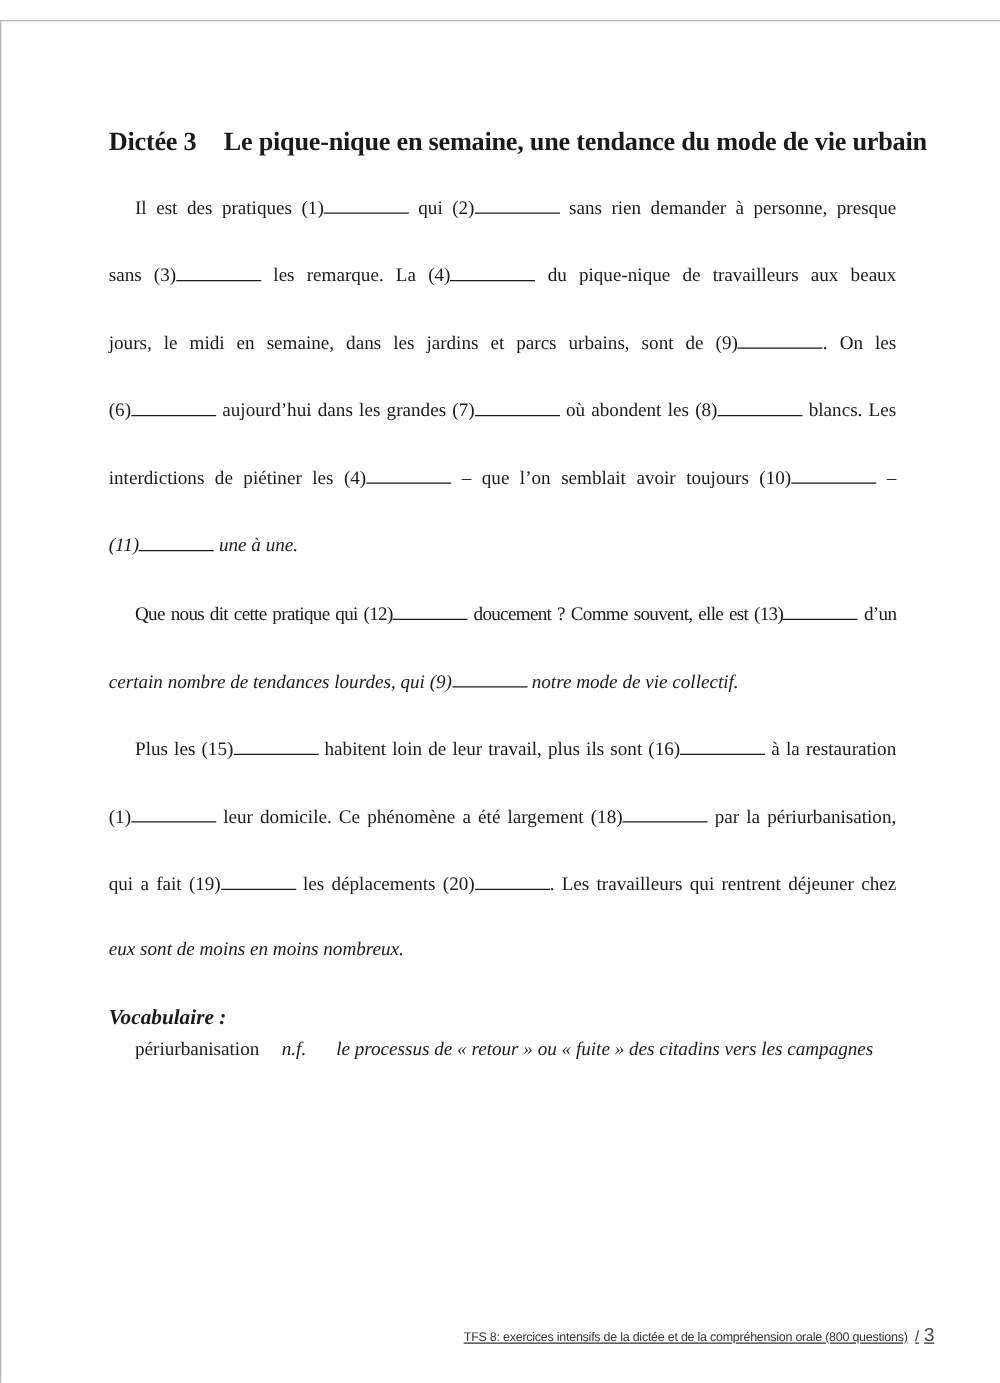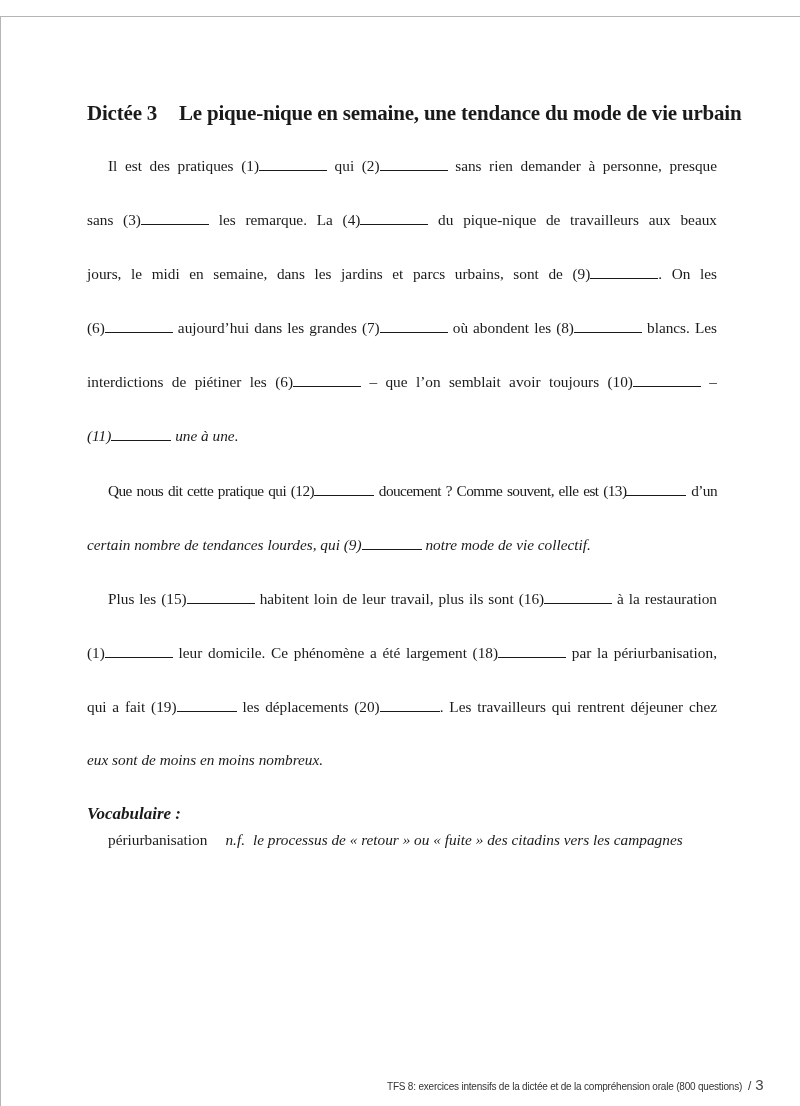--- a/index.html
+++ b/index.html
@@ -27,44 +27,44 @@
   .b9 { width: 68px; }
   .b8 { width: 60px; }
   .vocab-head {
     position: absolute; left: 86px; top: 787px; margin: 0;
     font-size: 17px; font-weight: bold; font-style: italic;
   }
   .vocab-row {
     position: absolute; left: 107px; top: 814px; margin: 0;
     font-size: 15.3px; white-space: nowrap;
   }
-  .vocab-row .pos { font-style: italic; margin-left: 18px; margin-right: 8px; }
+  .vocab-row .pos { font-style: italic; margin-left: 18px; margin-right: 24px; }
   .vocab-row .def { font-style: italic; }
   .footer {
-    position: absolute; left: 370px; top: 1043px; margin: 16px;
+    position: absolute; left: 370px; top: 1043px; margin: 0;
     font-family: "Liberation Sans", "DejaVu Sans", sans-serif;
-    font-size: 10px; color: #333; white-space: nowrap; letter-spacing: -0.2px;
+    font-size: 10px; color: #333; white-space: nowrap; letter-spacing: -0.2px; text-decoration: underline;
   }
   .footer .sep { margin: 0 4px 0 6px; font-size: 12px; }
   .footer .pg { font-size: 15px; font-weight: 300; color: #444; }
 </style>
 </head>
 <body>
 
 <div class="page">
 
   <h1 class="title">
     <span class="num">Dictée 3</span><span>Le pique-nique en semaine, une tendance du mode de vie urbain</span>
   </h1>
 
   <p class="line indent" style="top:138px"><span>Il est des pratiques (1)</span><span class="blank b9"></span><span> qui (2)</span><span class="blank b9"></span><span> sans rien demander à personne, presque</span></p>
   <p class="line" style="top:192px"><span>sans (3)</span><span class="blank b9"></span><span> les remarque. La (4)</span><span class="blank b9"></span><span> du pique-nique de travailleurs aux beaux</span></p>
   <p class="line" style="top:246px"><span>jours, le midi en semaine, dans les jardins et parcs urbains, sont de (9)</span><span class="blank b9"></span><span>. On les</span></p>
   <p class="line" style="top:300px"><span>(6)</span><span class="blank b9"></span><span> aujourd’hui dans les grandes (7)</span><span class="blank b9"></span><span> où abondent les (8)</span><span class="blank b9"></span><span> blancs. Les</span></p>
-  <p class="line" style="top:354px"><span>interdictions de piétiner les (6)</span><span class="blank b9"></span><span> – que l’on semblait avoir toujours (10)</span><span class="blank b9"></span><span> –</span></p>
+  <p class="line" style="top:354px"><span>interdictions de piétiner les (4)</span><span class="blank b9"></span><span> – que l’on semblait avoir toujours (10)</span><span class="blank b9"></span><span> –</span></p>
   <p class="line last" style="top:408px"><span>(11)</span><span class="blank b8"></span><span> une à une.</span></p>
 
   <p class="line indent condensed" style="top:463px"><span>Que nous dit cette pratique qui (12)</span><span class="blank b8"></span><span> doucement ? Comme souvent, elle est (13)</span><span class="blank b8"></span><span> d’un</span></p>
   <p class="line last" style="top:517px"><span>certain nombre de tendances lourdes, qui (9)</span><span class="blank b8"></span><span> notre mode de vie collectif.</span></p>
 
   <p class="line indent" style="top:571px"><span>Plus les (15)</span><span class="blank b9"></span><span> habitent loin de leur travail, plus ils sont (16)</span><span class="blank b9"></span><span> à la restauration</span></p>
   <p class="line" style="top:625px"><span>(1)</span><span class="blank b9"></span><span> leur domicile. Ce phénomène a été largement (18)</span><span class="blank b9"></span><span> par la périurbanisation,</span></p>
   <p class="line" style="top:679px"><span>qui a fait (19)</span><span class="blank b8"></span><span> les déplacements (20)</span><span class="blank b8"></span><span>. Les travailleurs qui rentrent déjeuner chez</span></p>
   <p class="line last" style="top:733px"><span>eux sont de moins en moins nombreux.</span></p>
 

